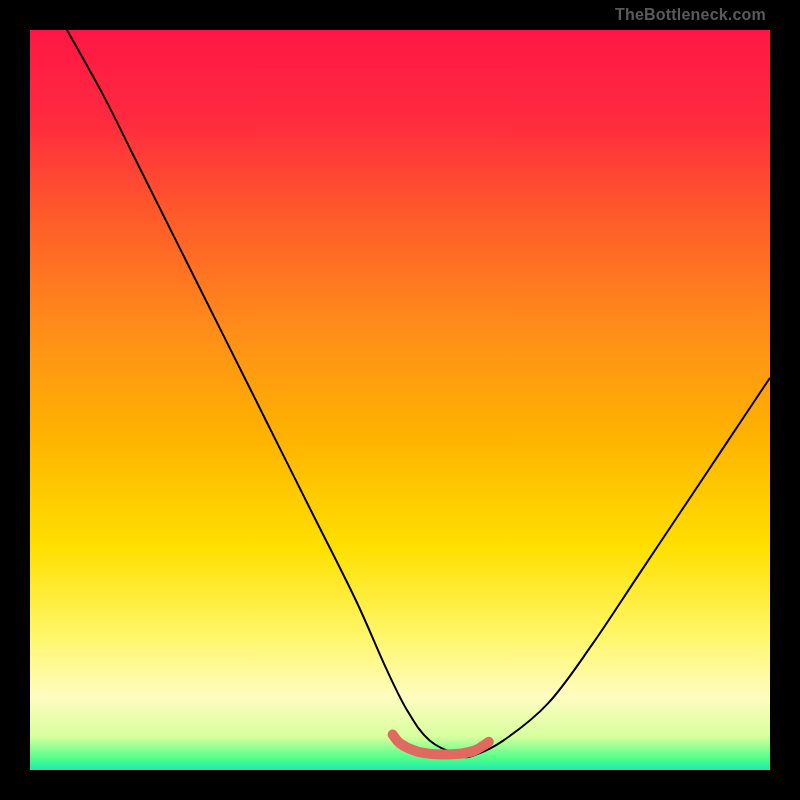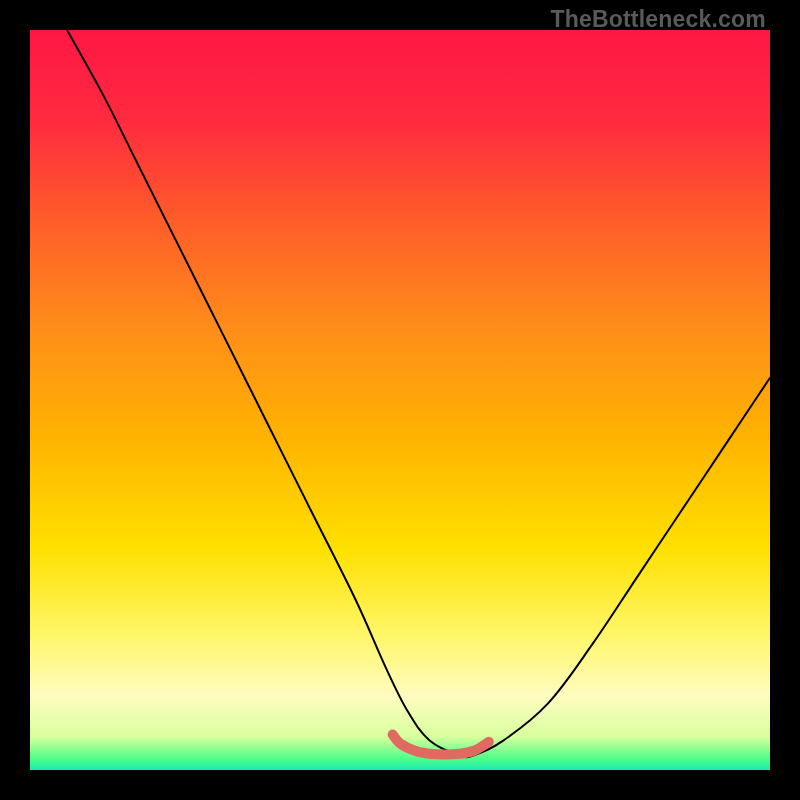--- a/index.html
+++ b/index.html
@@ -29,21 +29,21 @@
     left: 0;
     top: 0;
     width: 100%;
     height: 100%;
   }
   .watermark {
     position: absolute;
     top: 6px;
     right: 34px;
     font-family: Arial, Helvetica, sans-serif;
-    font-size: 23px;
+    font-size: 16px;
     font-weight: bold;
     color: #5a5a5a;
     letter-spacing: 0.2px;
     text-align: right;
   }
   svg.curve-layer {
     position: absolute;
     left: 0;
     top: 0;
     width: 100%;

